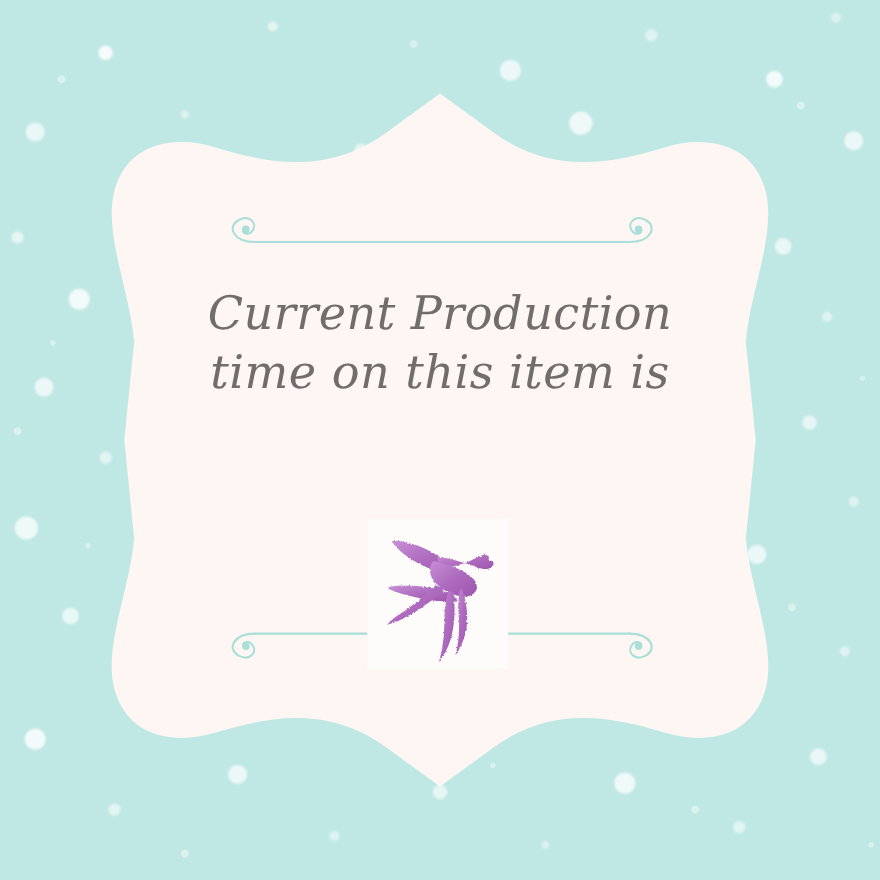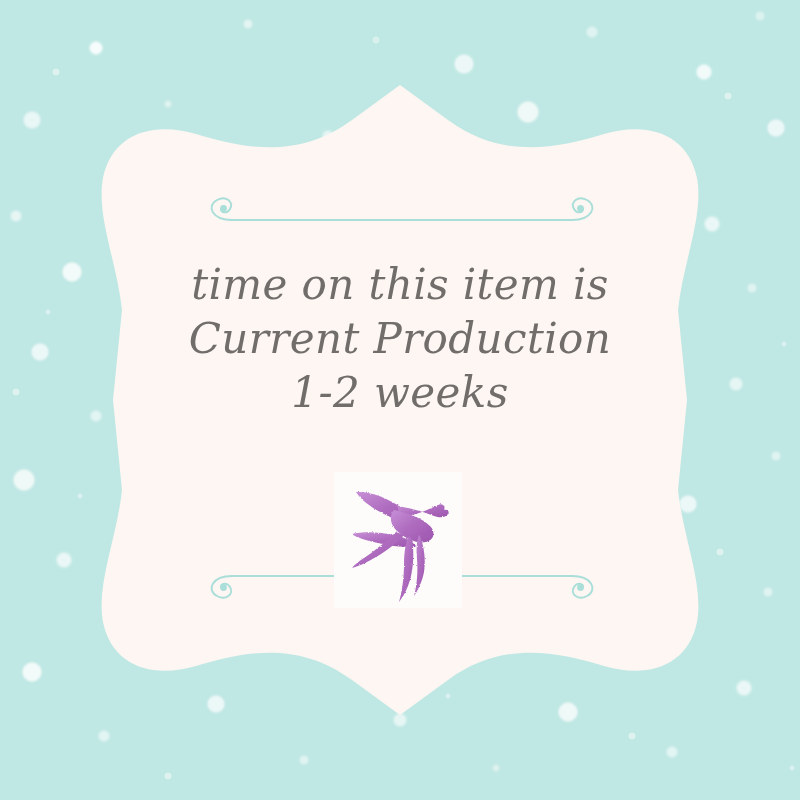--- a/index.html
+++ b/index.html
@@ -194,23 +194,22 @@
           <path d="M36 30 C 16 30, 10 16, 21 10 C 30 5, 38 12, 34 19 C 31 24, 25 23, 25 19"></path>
           <circle cx="27.5" cy="18.5" r="3.4" fill="#a9ded9" stroke="none"></circle>
           <path d="M36 30 L 376 30"></path>
           <path d="M376 30 C 396 30, 402 16, 391 10 C 382 5, 374 12, 378 19 C 381 24, 387 23, 387 19"></path>
           <circle cx="384.5" cy="18.5" r="3.4" fill="#a9ded9" stroke="none"></circle>
         </g>
       </svg>
     </div>
 
     <div class="headline">
+      <span class="ln">Current Production</span>
       <span class="ln">time on this item is</span>
-      <span class="ln">Current Production</span>
-      <span class="ln">1-2 weeks</span>
     </div>
 
     <div class="divider" id="divider-bottom">
       <svg viewBox="0 0 412 48">
         <g fill="none" stroke="#a9ded9" stroke-width="1.9" stroke-linecap="round" transform="translate(0,48) scale(1,-1)">
           <path d="M36 30 C 16 30, 10 16, 21 10 C 30 5, 38 12, 34 19 C 31 24, 25 23, 25 19"></path>
           <circle cx="27.5" cy="18.5" r="3.4" fill="#a9ded9" stroke="none"></circle>
           <path d="M36 30 L 376 30"></path>
           <path d="M376 30 C 396 30, 402 16, 391 10 C 382 5, 374 12, 378 19 C 381 24, 387 23, 387 19"></path>
           <circle cx="384.5" cy="18.5" r="3.4" fill="#a9ded9" stroke="none"></circle>

